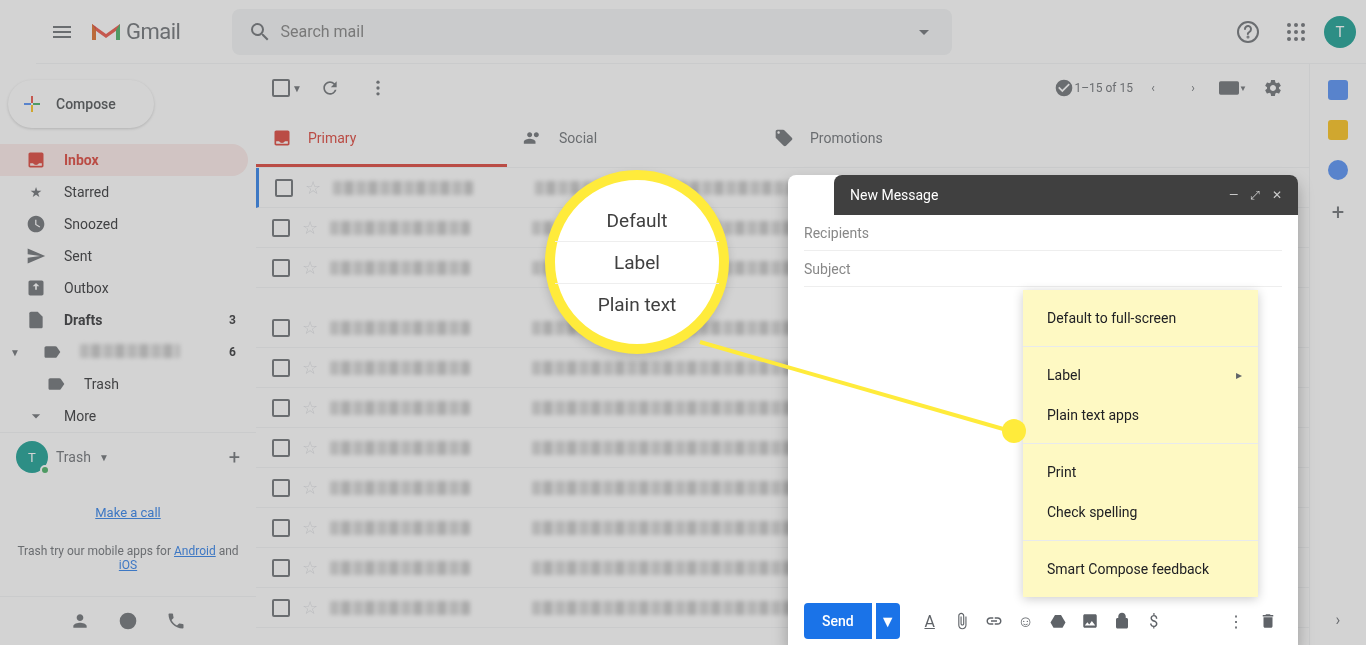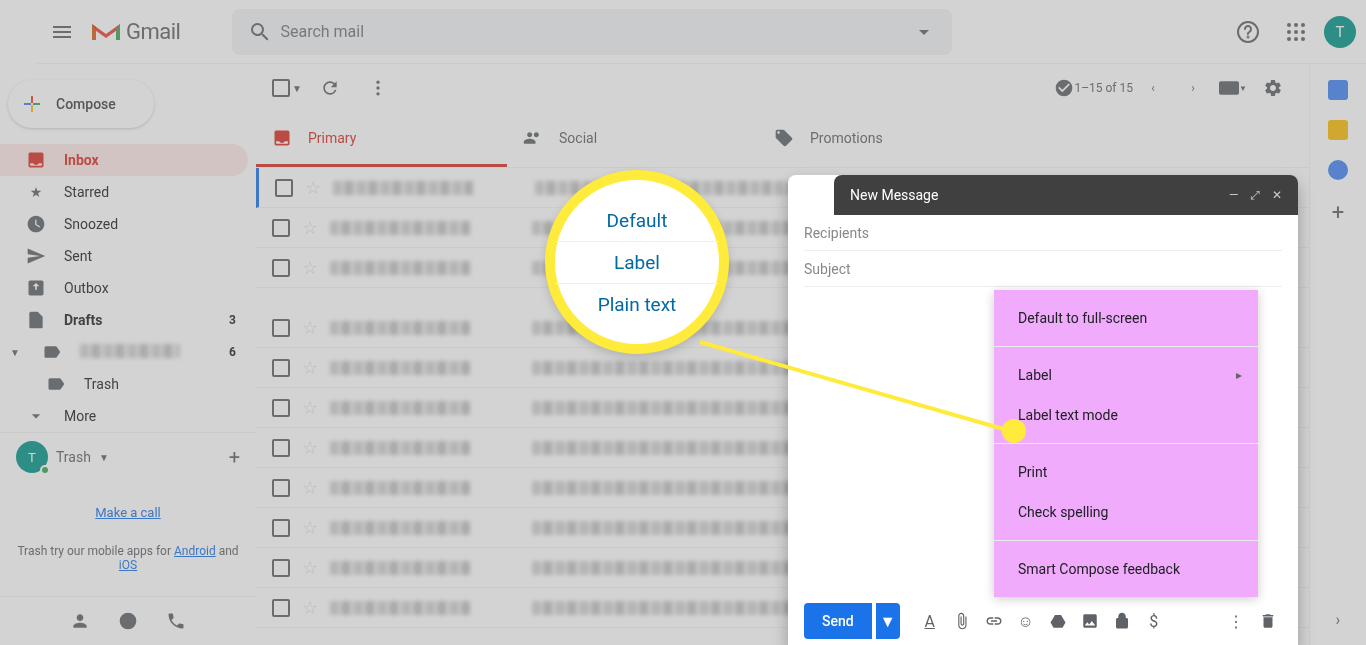--- a/index.html
+++ b/index.html
@@ -70,27 +70,27 @@
 .compose-header-icons { margin-left: auto; display: flex; gap: 12px; color: #ccc; }
 .compose-header-icons span { cursor: pointer; font-size: 12px; }
 .compose-field { height: 36px; border-bottom: 1px solid #eee; margin: 0 16px; display: flex; align-items: center; font-size: 14px; color: #888; }
 .compose-body { flex: 1; }
 .compose-footer { height: 48px; display: flex; align-items: center; padding: 0 16px; gap: 4px; }
 .send-btn { height: 36px; background: #1a73e8; color: #fff; border-radius: 4px 0 0 4px; padding: 0 18px; font-size: 14px; font-weight: 500; display: flex; align-items: center; cursor: pointer; }
 .send-more { width: 24px; height: 36px; background: #1a73e8; border-radius: 0 4px 4px 0; display: flex; align-items: center; justify-content: center; color: #fff; cursor: pointer; margin-right: 12px; }
 .format-icon { width: 28px; height: 28px; display: flex; align-items: center; justify-content: center; color: #5f6368; cursor: pointer; font-size: 16px; }
 .compose-footer-right { margin-left: auto; display: flex; gap: 4px; }
 
-.context-menu { position: absolute; bottom: 48px; right: 40px; width: 264px; background: #f0abfc; box-shadow: 0 2px 10px rgba(0,0,0,0.2); z-index: 70; padding: 8px 0; }
+.context-menu { position: absolute; bottom: 48px; right: 40px; width: 235px; background: #fef9c3; box-shadow: 0 2px 10px rgba(0,0,0,0.2); z-index: 70; padding: 8px 0; }
 .context-item { height: 40px; display: flex; align-items: center; padding: 0 48px 0 24px; font-size: 14px; color: #202124; cursor: pointer; position: relative; }
 .context-divider { height: 1px; background: #e8eaed; margin: 8px 0; }
 .submenu-arrow { position: absolute; right: 16px; top: 13px; font-size: 12px; color: #5f6368; }
 
 .callout-circle { position: absolute; top: 170px; left: 545px; width: 184px; height: 184px; border-radius: 50%; background: #fff; border: 10px solid #ffeb3b; z-index: 80; display: flex; flex-direction: column; align-items: center; justify-content: center; box-shadow: 0 4px 10px rgba(0,0,0,0.15); }
-.callout-text { font-size: 19px; color: #0369a1; padding: 9px 0; border-bottom: 1px solid #eee; width: 100%; text-align: center; }
+.callout-text { font-size: 19px; color: #404040; padding: 9px 0; border-bottom: 1px solid #eee; width: 100%; text-align: center; }
 .callout-text:last-child { border-bottom: none; }
 .callout-line { position: absolute; top: 340px; left: 700px; width: 330px; height: 4px; background: #ffeb3b; z-index: 79; transform: rotate(16deg); transform-origin: left center; }
 .callout-dot { position: absolute; top: 419px; left: 1002px; width: 24px; height: 24px; border-radius: 50%; background: #ffeb3b; z-index: 81; }
 
 svg { display: block; }
 </style>
 </head>
 <body>
 
 <div class="header">
@@ -473,21 +473,21 @@
   <div class="context-menu">
     <div class="context-item">
         <span>Default to full-screen</span>
       </div>
     <div class="context-divider"></div>
     <div class="context-item">
         <span>Label</span>
         <span class="submenu-arrow">▸</span>
       </div>
     <div class="context-item">
-        <span>Label text mode</span>
+        <span>Plain text apps</span>
       </div>
     <div class="context-divider"></div>
     <div class="context-item">
         <span>Print</span>
       </div>
     <div class="context-item">
         <span>Check spelling</span>
       </div>
     <div class="context-divider"></div>
     <div class="context-item">

